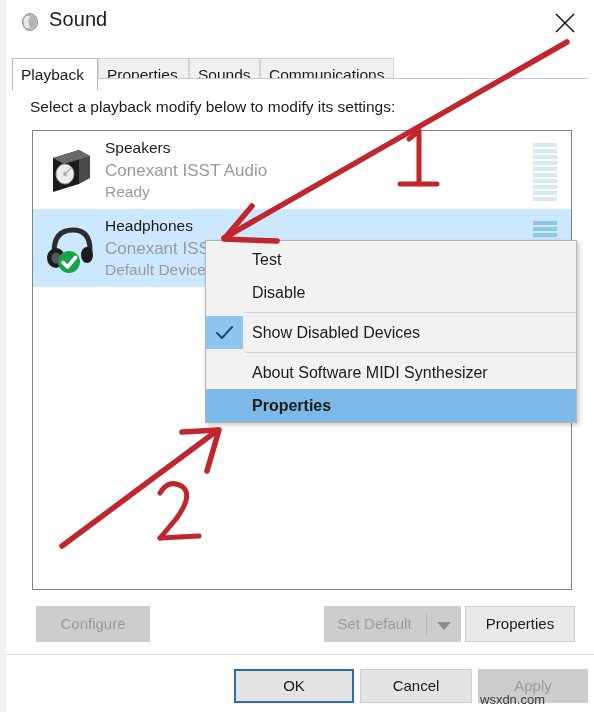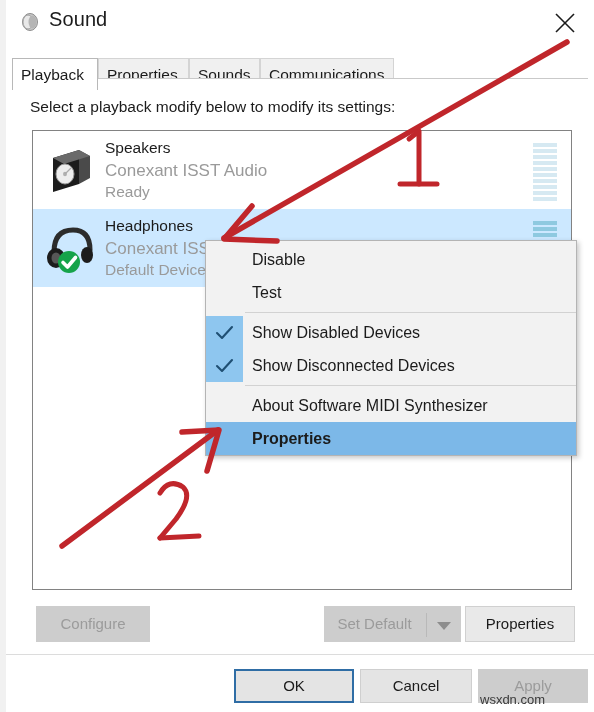--- a/index.html
+++ b/index.html
@@ -349,46 +349,38 @@
           <div class="vu-seg on"></div>
           <div class="vu-seg on"></div>
       </div>
     </div>
 
   </div>
 
   <div id="ctxmenu">
 
     <div class="menu-item">
+      <span>Test</span>
+    </div>
+
+    <div class="menu-item">
       <span>Disable</span>
-    </div>
-
-    <div class="menu-item">
-      <span>Test</span>
     </div>
 
     <div class="menu-sep"></div>
 
     <div class="menu-item">
       <span class="menu-check">
         <svg width="19" height="15" viewBox="0 0 19 15">
           <path d="M2 8 L7 13 L17 2" fill="none" stroke="#1f4f73" stroke-width="2.1" stroke-linecap="round" stroke-linejoin="round"></path>
         </svg>
       </span>
       <span>Show Disabled Devices</span>
     </div>
 
-    <div class="menu-item">
-      <span class="menu-check">
-        <svg width="19" height="15" viewBox="0 0 19 15">
-          <path d="M2 8 L7 13 L17 2" fill="none" stroke="#1f4f73" stroke-width="2.1" stroke-linecap="round" stroke-linejoin="round"></path>
-        </svg>
-      </span>
-      <span>Show Disconnected Devices</span>
-    </div>
 
     <div class="menu-sep"></div>
 
     <div class="menu-item">
       <span>About Software MIDI Synthesizer</span>
     </div>
 
     <div class="menu-item highlight">
       <span>Properties</span>
     </div>

